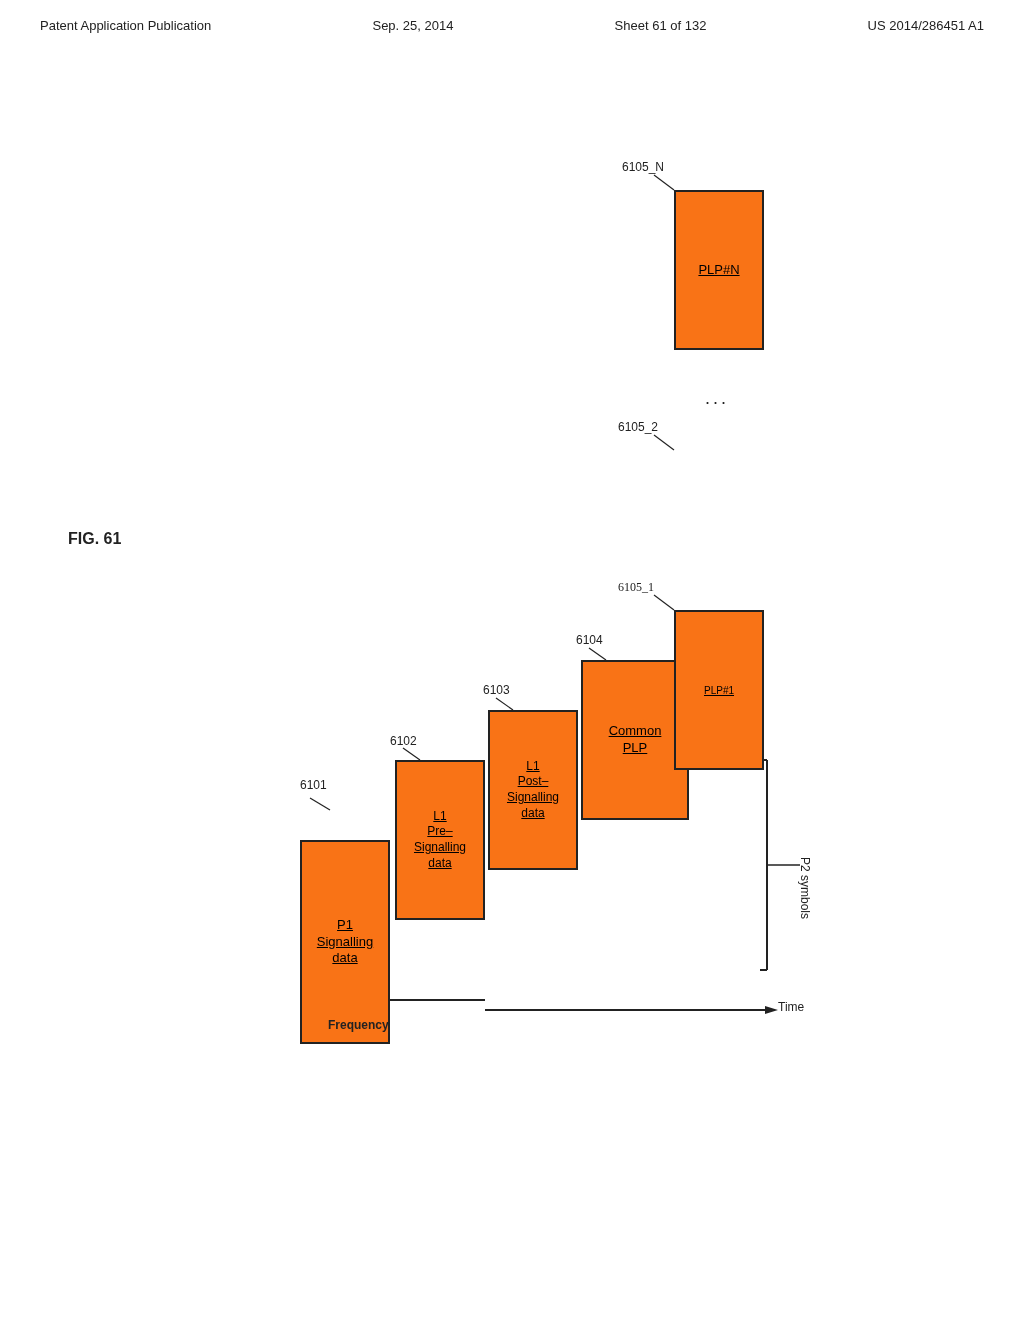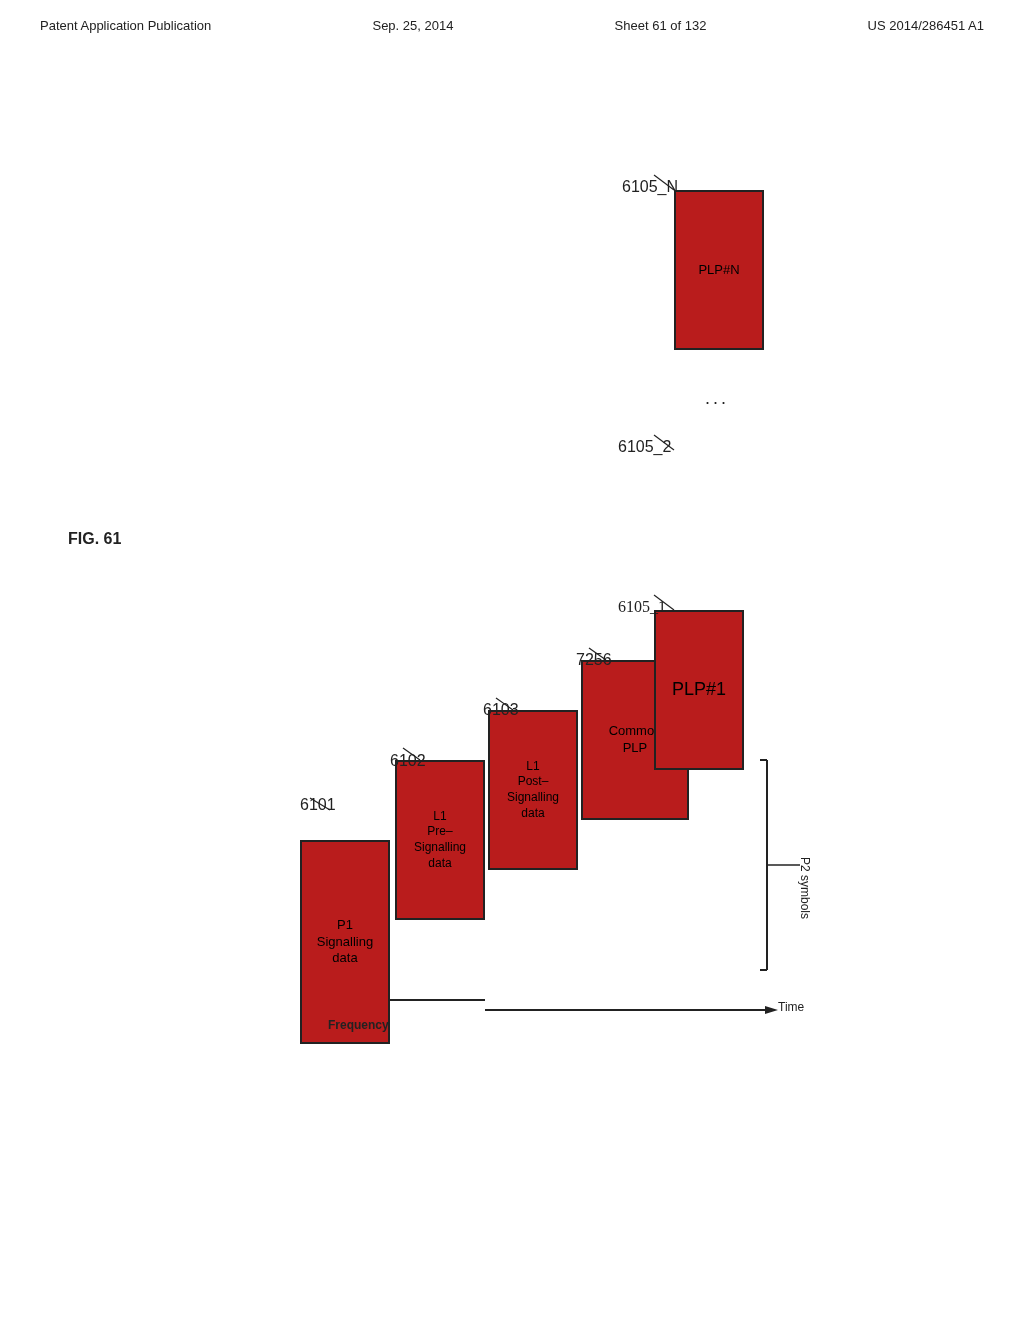--- a/index.html
+++ b/index.html
@@ -36,36 +36,36 @@
       left: 300px;
       top: 140px;
       width: 580px;
       height: 1080px;
     }
 
     
     .block {
       position: absolute;
       border: 2px solid #222;
-      background: #b91c1c;
+      background: #f97316;
       display: flex;
       align-items: center;
       justify-content: center;
       text-align: center;
       font-size: 13px;
       line-height: 1.3;
+      text-decoration: underline;
     }
 
     
     .ref-label {
       position: absolute;
-      font-size: 16px;
+      font-size: 12px;
       color: #222;
       white-space: nowrap;
-      margin-top: 18px;
     }
 
     .axis-label {
       position: absolute;
       font-size: 12px;
       color: #222;
       white-space: nowrap;
     }
 
     .dots-label {
@@ -140,21 +140,21 @@
   </div>
 
   <div class="block" style="left:188px; top:570px; width:90px; height:160px; font-size:12px;">
     <span>L1<br>Post–<br>Signalling<br>data</span>
   </div>
 
   <div class="block" style="left:281px; top:520px; width:108px; height:160px; font-size:13px;">
     <span>Common<br>PLP</span>
   </div>
 
-  <div class="block" style="left:354px; top:470px; width:90px; height:160px; font-size:18px;">
+  <div class="block" style="left:374px; top:470px; width:90px; height:160px; font-size:10px;">
     <span>PLP#1</span>
   </div>
 
 
   <div class="block" style="left:374px; top:50px; width:90px; height:160px; font-size:13px;">
     <span>PLP#N</span>
   </div>
 
   <div class="dots-label" style="left:405px; top:248px;">
     <span>...</span>
@@ -166,21 +166,21 @@
 
   <div class="ref-label" style="left:90px; top:594px;">
     <span>6102</span>
   </div>
 
   <div class="ref-label" style="left:183px; top:543px;">
     <span>6103</span>
   </div>
 
   <div class="ref-label" style="left:276px; top:493px;">
-    <span>7256</span>
+    <span>6104</span>
   </div>
 
   <div class="ref-label" style="left:318px; top:440px;font-family:Liberation Serif, serif;">
     <span>6105_1</span>
   </div>
 
   <div class="ref-label" style="left:318px; top:280px;">
     <span>6105_2</span>
   </div>
 

